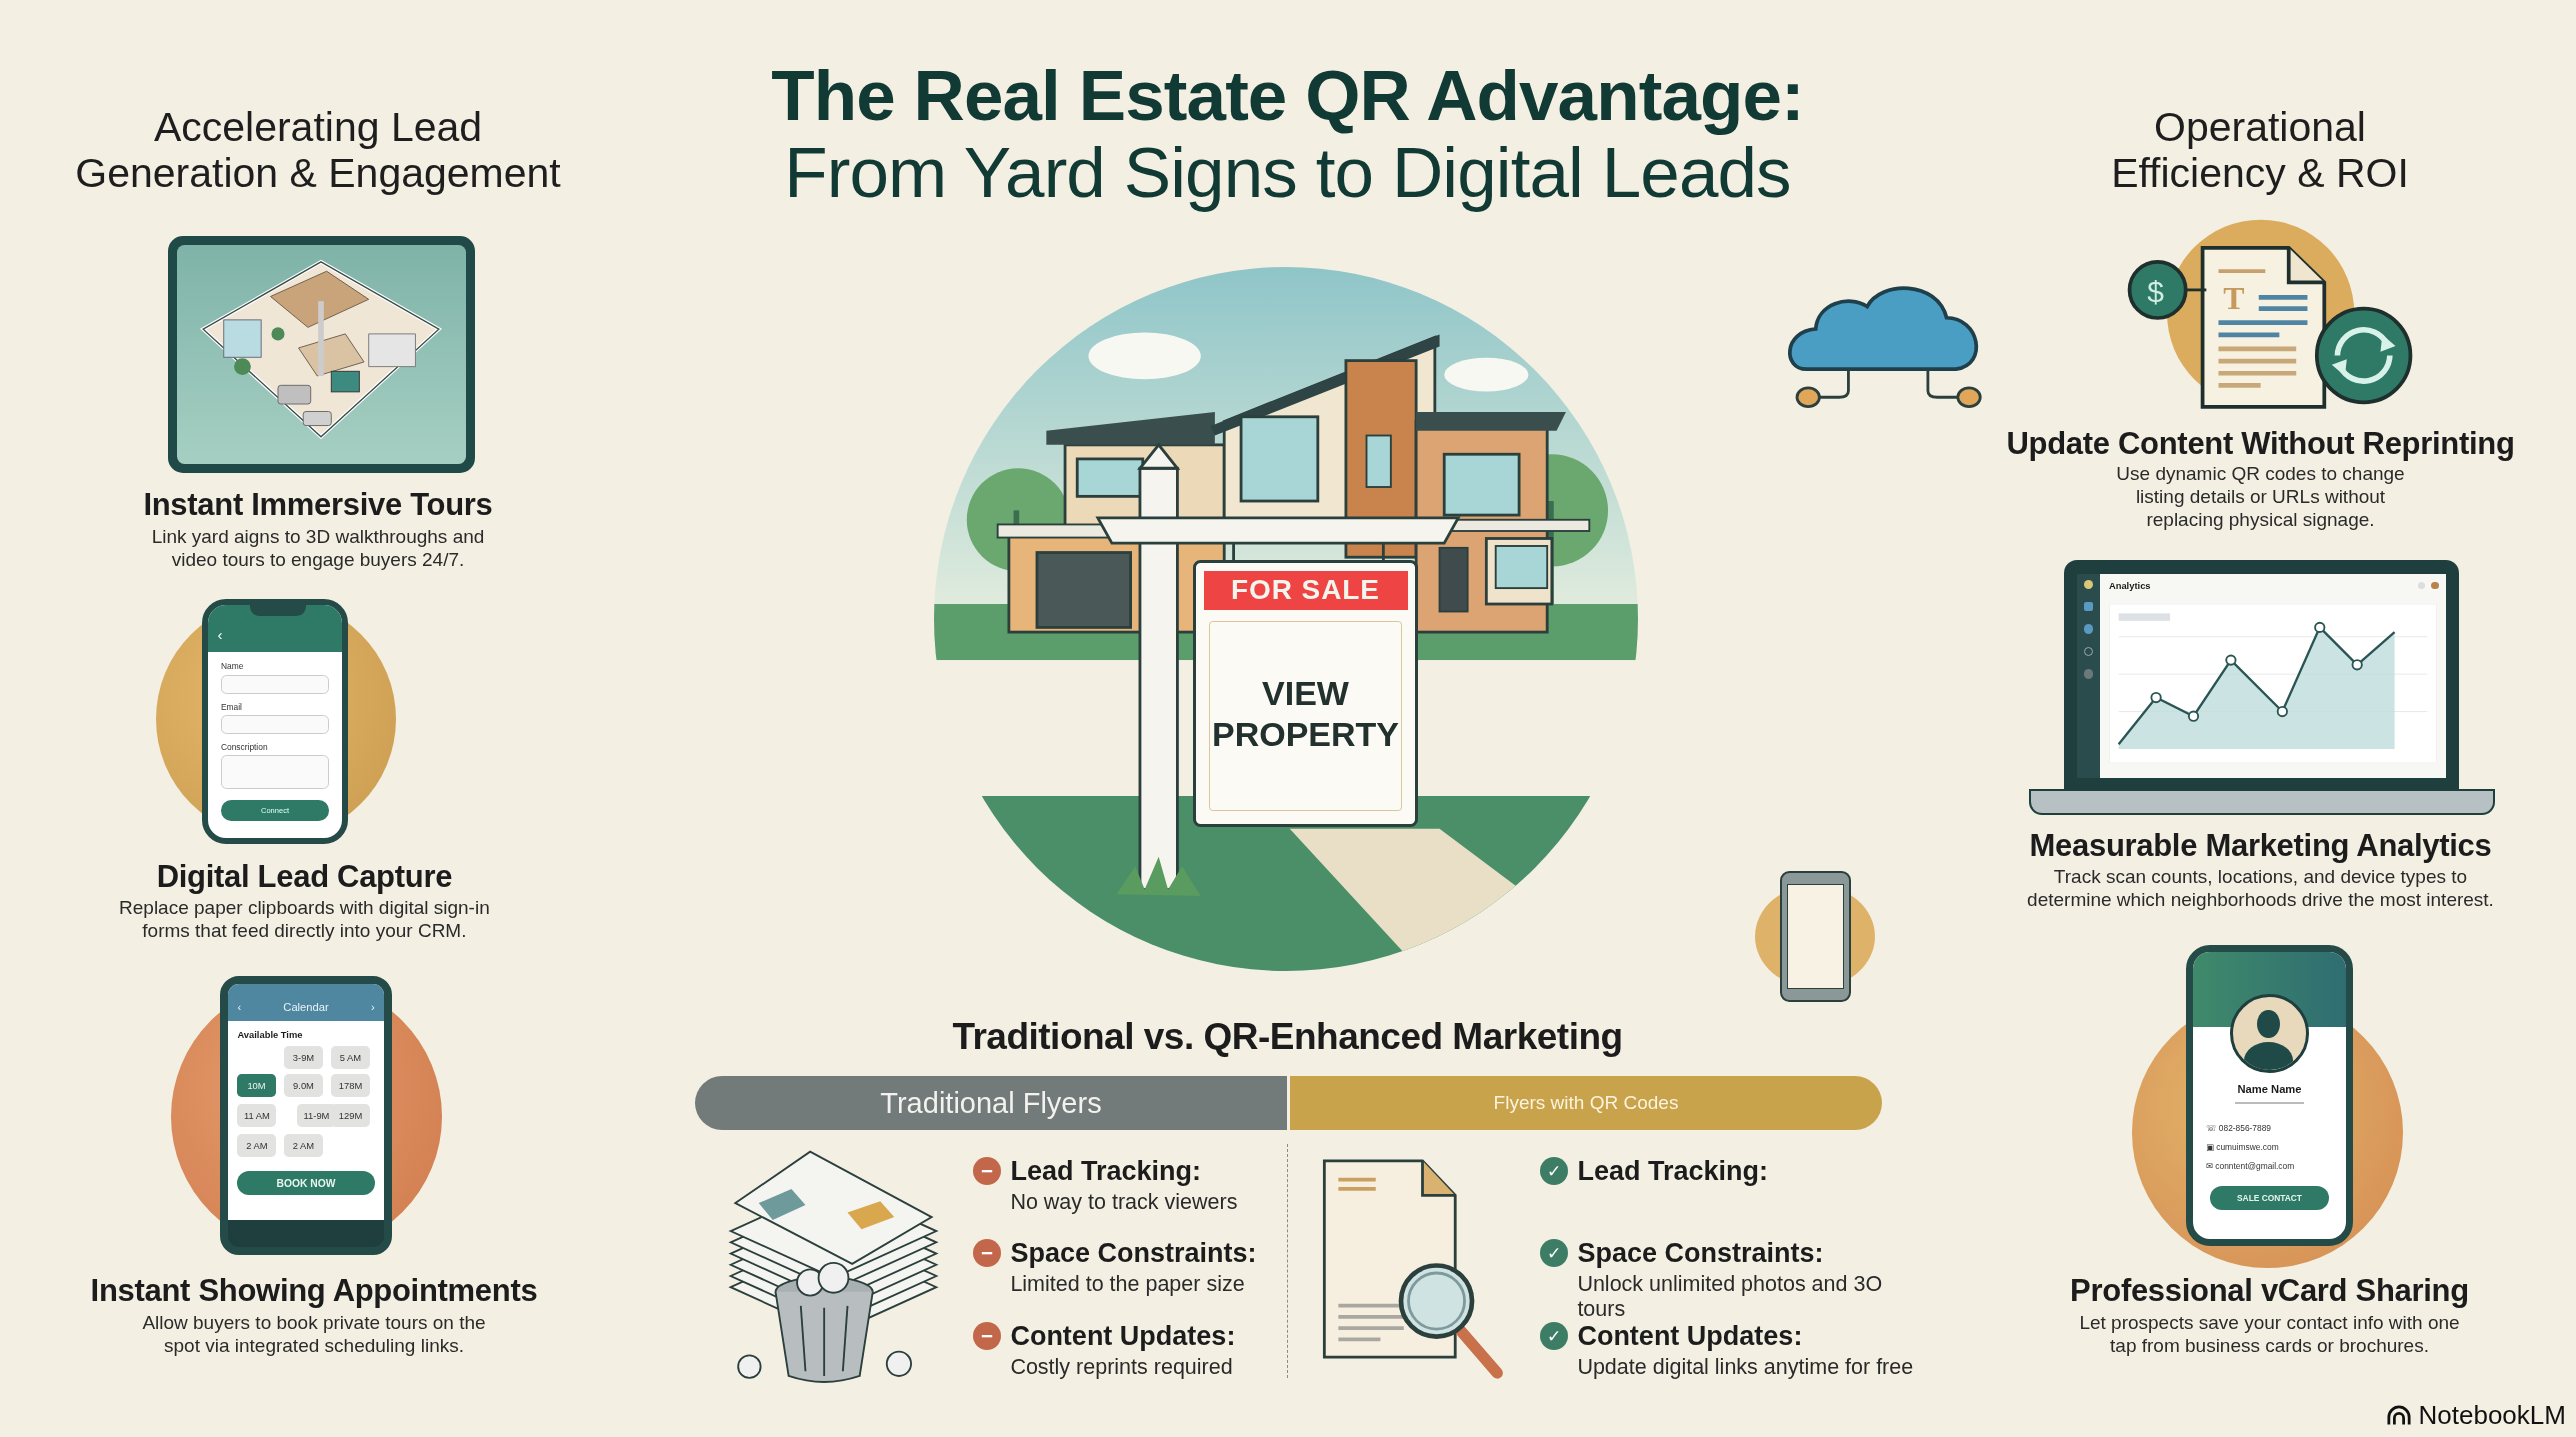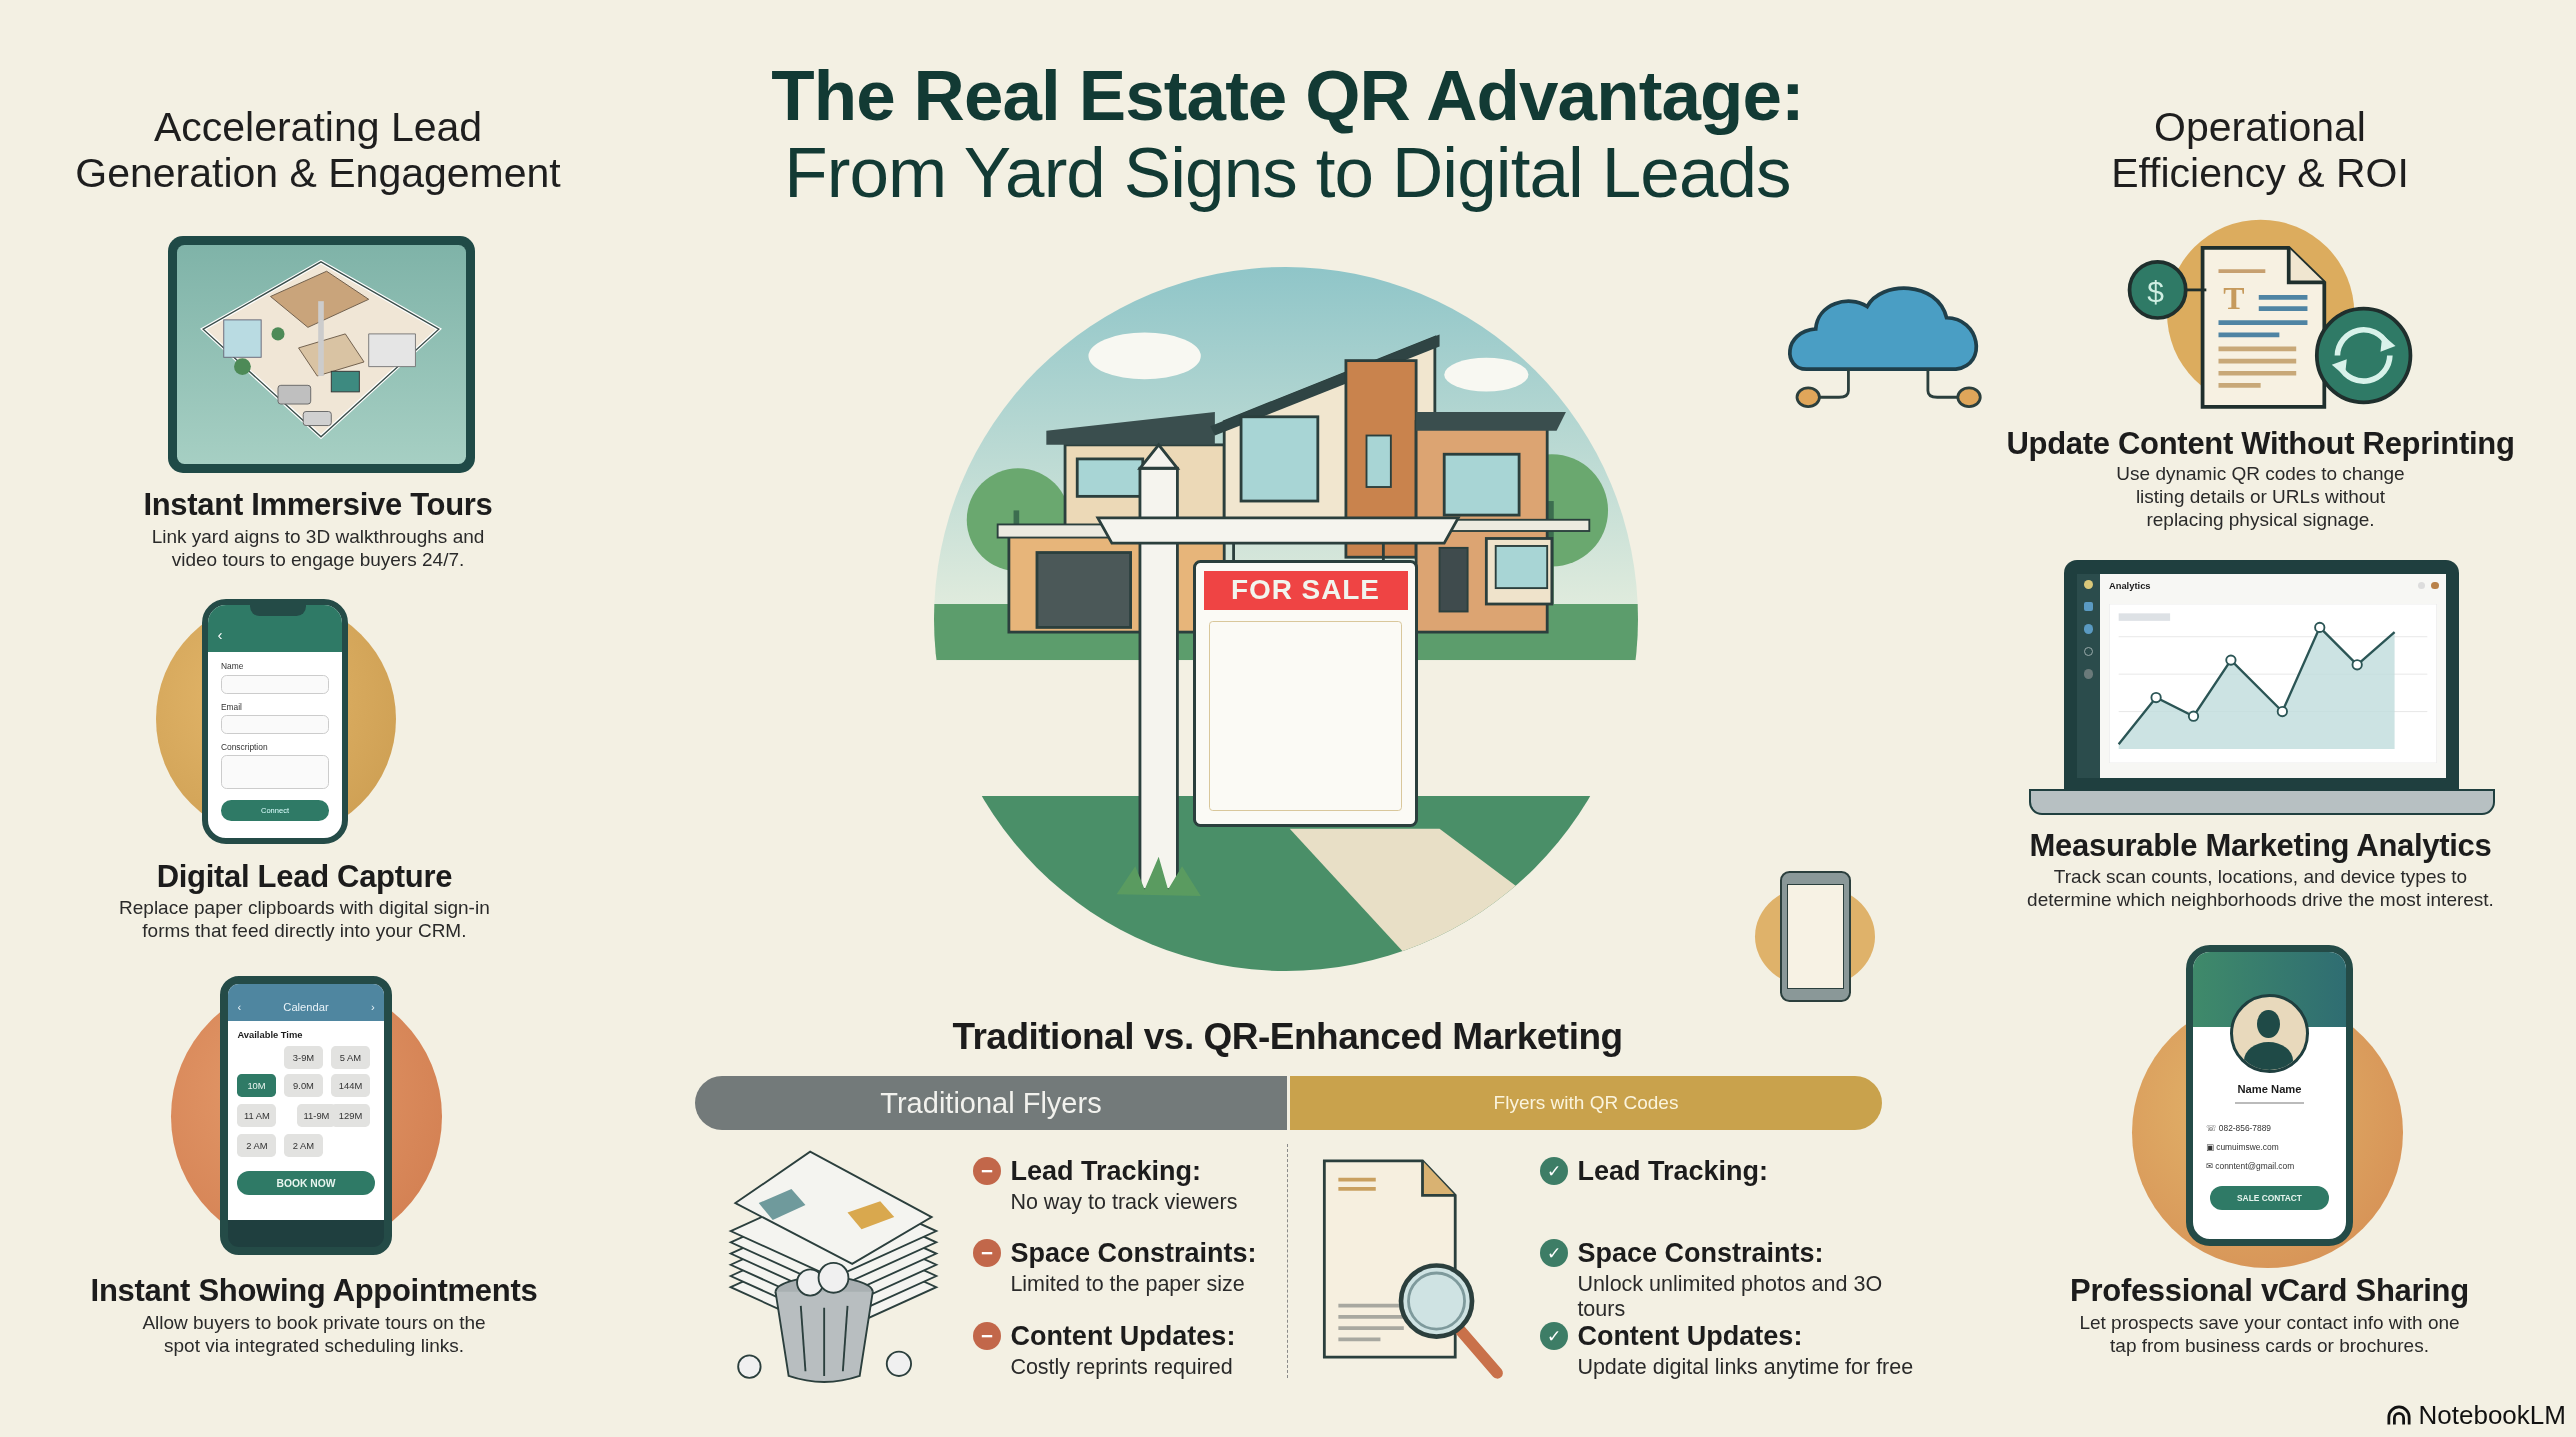--- a/index.html
+++ b/index.html
@@ -143,21 +143,21 @@
     <div style="height:37px; background:#4f86a0; color:#e9f3f8; font-size:11.2px; display:flex; align-items:center; justify-content:space-between; padding:9.4px 9.4px 0;">
       <span>‹</span>
       <span>Calendar</span>
       <span>›</span>
     </div>
     <div style="position:absolute; left:9.4px; top:45px; font-size:9.4px; font-weight:700;">Available Time</div>
     <div class="slot" style="left:56px; top:62px;">3-9M</div>
     <div class="slot" style="left:103px; top:62px;">5 AM</div>
     <div class="slot sel" style="left:9px; top:90px;">10M</div>
     <div class="slot" style="left:56px; top:90px;">9.0M</div>
-    <div class="slot" style="left:103px; top:90px;">144M</div>
+    <div class="slot" style="left:103px; top:90px;">178M</div>
     <div class="slot" style="left:9.4px; top:120px;">11 AM</div>
     <div class="slot" style="left:69px; top:120px;">11-9M</div>
     <div class="slot" style="left:103px; top:120px;">129M</div>
     <div class="slot" style="left:9.4px; top:150px;">2 AM</div>
     <div class="slot" style="left:56px; top:150px;">2 AM</div>
     <div style="position:absolute; left:9.4px; right:9.4px; top:187px; height:24px; border-radius:12px; background:#2f7a66; color:#e8f5ef; font-size:10.3px; font-weight:700; display:flex; align-items:center; justify-content:center;">BOOK NOW</div>
   </div>
 </div>
 <div class="abs feat-title" style="left:33px; top:1273px; width:562px;">Instant Showing Appointments</div>
 <div class="abs feat-desc" style="left:33px; top:1312px; width:562px;">
@@ -223,20 +223,24 @@
       <line x1="320" y1="295" x2="320" y2="315" stroke="#2b3f3d" stroke-width="3"></line>
       <line x1="480" y1="295" x2="480" y2="315" stroke="#2b3f3d" stroke-width="3"></line>
 
       <path d="M195,670 L215,640 L225,665 L240,630 L250,665 L265,640 L285,672 Z" fill="#5a9b60"></path>
     </g>
   </svg>
   
   <div class="abs" style="left:259px; top:293px; width:225px; height:267px; background:#fbfaf5; border:3.7px solid #2b3f3d; border-radius:7.5px;">
     <div style="margin:7.5px 7.5px 0; height:39px; background:#ef4444; color:#f1f5ee; font-size:28px; font-weight:700; display:flex; align-items:center; justify-content:center; letter-spacing:0.9px;">FOR SALE</div>
     <div style="position:absolute; left:13px; right:13px; top:58px; bottom:13px; border:1.9px solid #d9c79b; border-radius:3.7px;"></div>
+    <div style="position:absolute; left:0; right:0; top:110px; text-align:center; color:#22302e; font-size:34px; font-weight:700; line-height:1.2;">
+      <div>VIEW</div>
+      <div>PROPERTY</div>
+    </div>
   </div>
 </div>
 
 <div class="abs" style="left:1778px; top:271px; width:225px; height:187px;">
   <svg width="225" height="187" viewBox="0 0 240 200">
     <path d="M30,105 C5,105 5,65 40,62 C42,35 75,25 95,38 C110,10 170,10 180,50 C215,50 225,100 190,105 Z" fill="#4a9ec4" stroke="#1f3f4a" stroke-width="4"></path>
     <path d="M75,105 L75,128 Q75,135 65,135 L40,135" fill="none" stroke="#2b3f3d" stroke-width="3"></path>
     <path d="M160,105 L160,128 Q160,135 170,135 L192,135" fill="none" stroke="#2b3f3d" stroke-width="3"></path>
     <ellipse cx="32" cy="135" rx="12" ry="10" fill="#e0a65a" stroke="#2b3f3d" stroke-width="3"></ellipse>
     <ellipse cx="204" cy="135" rx="12" ry="10" fill="#e0a65a" stroke="#2b3f3d" stroke-width="3"></ellipse>

